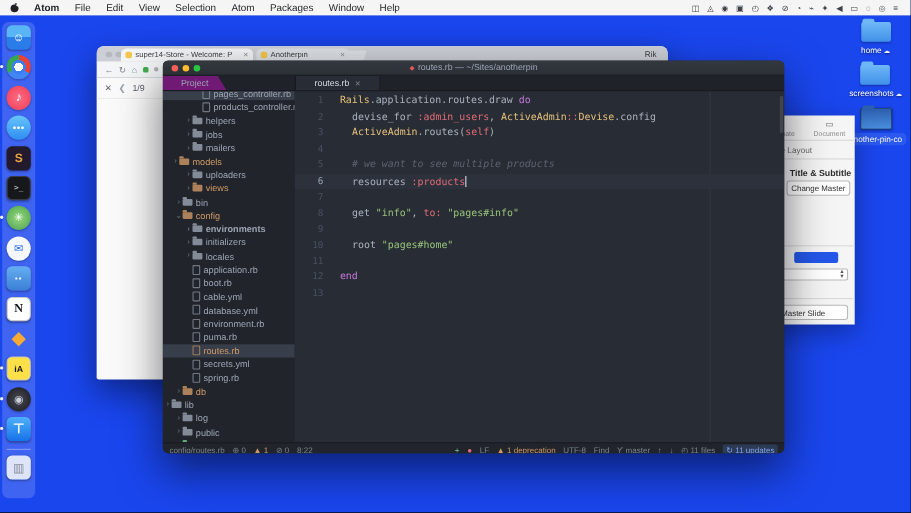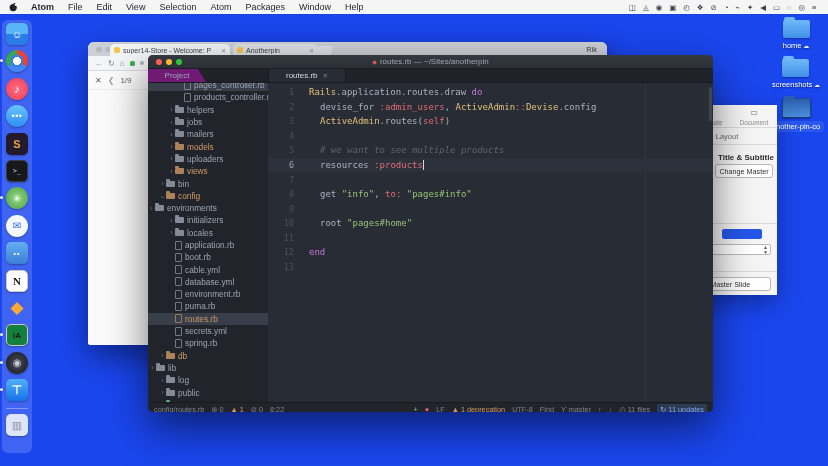--- a/index.html
+++ b/index.html
@@ -30,21 +30,21 @@
       conic-gradient(#ea4335 0 120deg,#4285f4 120deg 240deg,#34a853 240deg 360deg);}
   .di-music{border-radius:50%;background:radial-gradient(#fc6e85,#f23a54);}
   .di-messages{border-radius:50%;background:linear-gradient(180deg,#66c4fa,#2f8df5);font-size:9px;letter-spacing:.5px;}
   .di-slack{background:#231a2e;font-size:11px;font-weight:bold;color:#e8a33d;}
   .di-terminal{background:#17181c;font-size:7px;color:#cdd3dd;font-family:"DejaVu Sans Mono",monospace;border:1px solid #3a3c42;box-sizing:border-box;}
   .di-green-app{border-radius:50%;background:radial-gradient(#9ad783,#45a148);font-size:10px;}
   .di-mail{border-radius:50%;background:#f4f7fb;color:#2a6df4;font-size:10px;}
   .di-tweetbot{background:linear-gradient(180deg,#66aef2,#3a7fd6);font-size:7px;letter-spacing:1px;}
   .di-notion{background:#fff;border:1px solid #c9c9c9;box-sizing:border-box;color:#17181a;font-weight:bold;font-family:"Liberation Serif",serif;}
   .di-sketch{background:transparent;box-shadow:none;color:#f7a934;font-size:17px;}
-  .di-ia-writer{background:#15803d;border:1px solid #c9c9c9;box-sizing:border-box;color:#17181a;font-size:8px;font-weight:bold;}
+  .di-ia-writer{background:#fde047;border:1px solid #c9c9c9;box-sizing:border-box;color:#17181a;font-size:8px;font-weight:bold;}
   .di-media-app{border-radius:50%;background:radial-gradient(#4a4a56,#17171d);font-size:10px;color:#c9ced8;}
   .di-keynote{background:linear-gradient(180deg,#4fb0f8,#1672e9);font-size:12px;font-weight:bold;}
   .di-trash{background:rgba(250,250,252,.85);color:#8a8f98;font-size:11px;}
   .dock-sep{width:22px;height:1px;background:rgba(255,255,255,.35);margin:2px 0 5px;}
   
   #desk-icons{position:absolute;right:6px;top:20px;width:52px;z-index:5;
               display:flex;flex-direction:column;align-items:center;}
   .desk-item{display:flex;flex-direction:column;align-items:center;margin-bottom:9px;}
   .dfolder{width:27px;height:18px;border-radius:2px;position:relative;flex:none;
            background:linear-gradient(180deg,#6fb8f8,#4090e8);box-shadow:0 1px 2px rgba(0,0,0,.3);}
@@ -359,21 +359,21 @@
           <div class="trow" style="padding-left: 20px;">
             <span class="chev">›</span>
             <span class="ficon"></span>
             <span>jobs</span>
           </div>
           <div class="trow" style="padding-left: 20px;">
             <span class="chev">›</span>
             <span class="ficon"></span>
             <span>mailers</span>
           </div>
-          <div class="trow orange" style="padding-left: 20px;">
+          <div class="trow orange" style="padding-left: 8px;">
             <span class="chev">›</span>
             <span class="ficon"></span>
             <span>models</span>
           </div>
           <div class="trow" style="padding-left: 20px;">
             <span class="chev">›</span>
             <span class="ficon"></span>
             <span>uploaders</span>
           </div>
           <div class="trow orange" style="padding-left: 20px;">
@@ -384,21 +384,21 @@
           <div class="trow" style="padding-left: 11px;">
             <span class="chev">›</span>
             <span class="ficon"></span>
             <span>bin</span>
           </div>
           <div class="trow orange" style="padding-left: 11px;">
             <span class="chev">⌄</span>
             <span class="ficon"></span>
             <span>config</span>
           </div>
-          <div class="trow" style="">
+          <div class="trow" style="padding-left: 20px; font-weight: bold;">
             <span class="chev">›</span>
             <span class="ficon"></span>
             <span>environments</span>
           </div>
           <div class="trow" style="padding-left: 20px;">
             <span class="chev">›</span>
             <span class="ficon"></span>
             <span>initializers</span>
           </div>
           <div class="trow" style="padding-left: 20px;">

